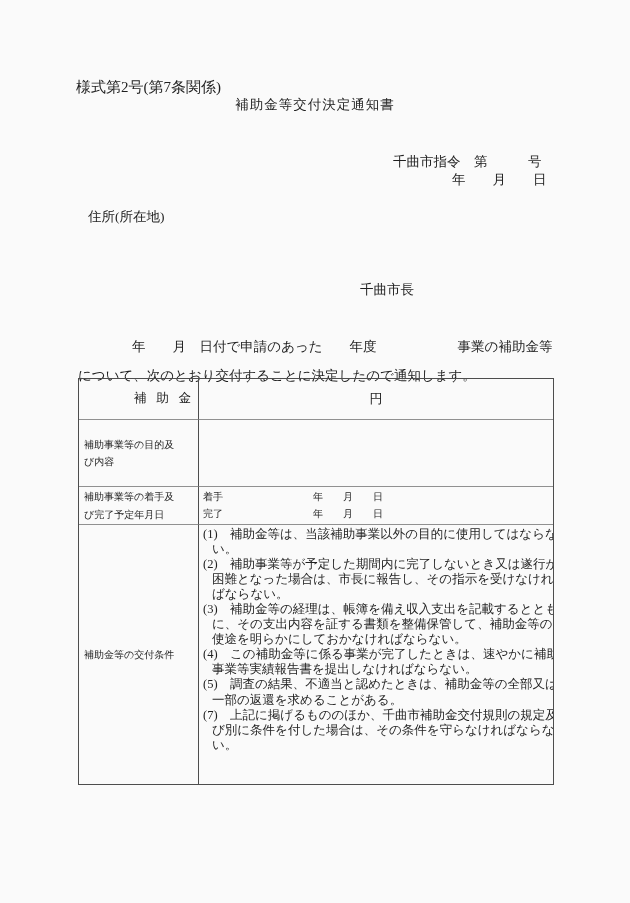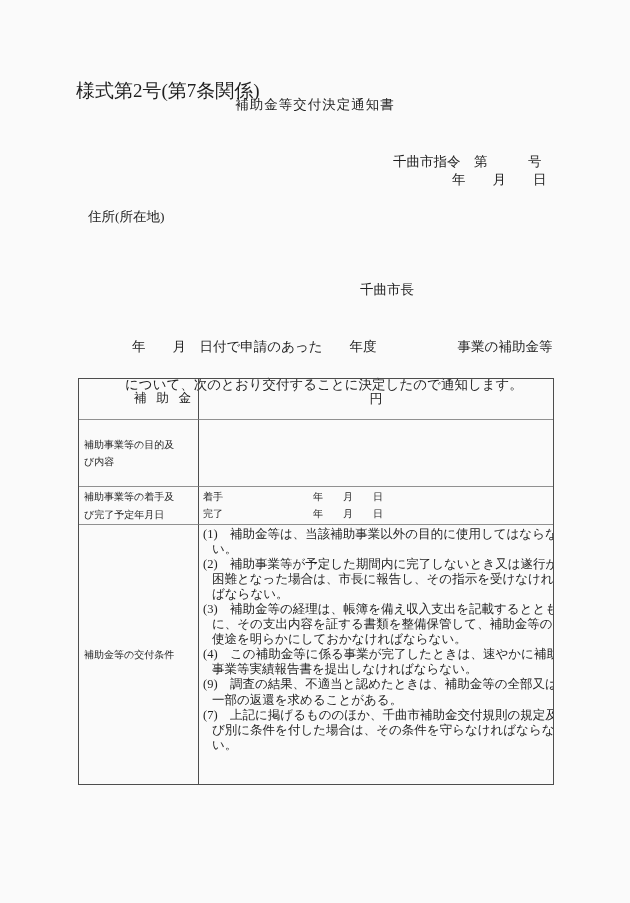--- a/index.html
+++ b/index.html
@@ -9,29 +9,29 @@
     color:#1f1f1f;
   }
   .page{
     position:relative;
     width:630px;height:903px;
     background:#fafafa;
     overflow:hidden;
     font-size:13.5px;
   }
   .abs{position:absolute;white-space:pre;}
-  .form-number{left:76px;top:78px;font-size:19px;text-align:right;}
+  .form-number{left:76px;top:78px;font-size:15px;text-align:right;}
   .doc-title{left:0;top:96px;width:630px;text-align:center;font-size:13.5px;letter-spacing:1px;}
   .directive{left:393px;top:153px;}
   .issue-date{left:452px;top:171px;}
   .addr{left:88px;top:208px;}
   .name{left:88px;top:230px;}
   .mayor{left:360px;top:281px;}
   .body1{left:78px;top:338px;}
-  .body2{left:78px;top:376px;margin-left:47px;}
+  .body2{left:78px;top:367px;}
 
   .grant-table{
     position:absolute;left:78px;top:378px;
     width:476px;height:407px;
     box-sizing:border-box;
     border:1px solid #4d4d4d;
     display:grid;
     grid-template-columns:120px 1fr;
     grid-template-rows:40px 67px 38px 260px;
   }
@@ -112,21 +112,21 @@
       <div class="cond-item">(1)　補助金等は、当該補助事業以外の目的に使用してはならな
 い。</div>
       <div class="cond-item">(2)　補助事業等が予定した期間内に完了しないとき又は遂行が
 困難となった場合は、市長に報告し、その指示を受けなけれ
 ばならない。</div>
       <div class="cond-item">(3)　補助金等の経理は、帳簿を備え収入支出を記載するととも
 に、その支出内容を証する書類を整備保管して、補助金等の
 使途を明らかにしておかなければならない。</div>
       <div class="cond-item">(4)　この補助金等に係る事業が完了したときは、速やかに補助
 事業等実績報告書を提出しなければならない。</div>
-      <div class="cond-item">(9)　調査の結果、不適当と認めたときは、補助金等の全部又は
+      <div class="cond-item">(5)　調査の結果、不適当と認めたときは、補助金等の全部又は
 一部の返還を求めることがある。</div>
       <div class="cond-item">(7)　上記に掲げるもののほか、千曲市補助金交付規則の規定及
 び別に条件を付した場合は、その条件を守らなければならな
 い。</div>
     </div>
 
   </div>
 </div>
 
 </body></html>

